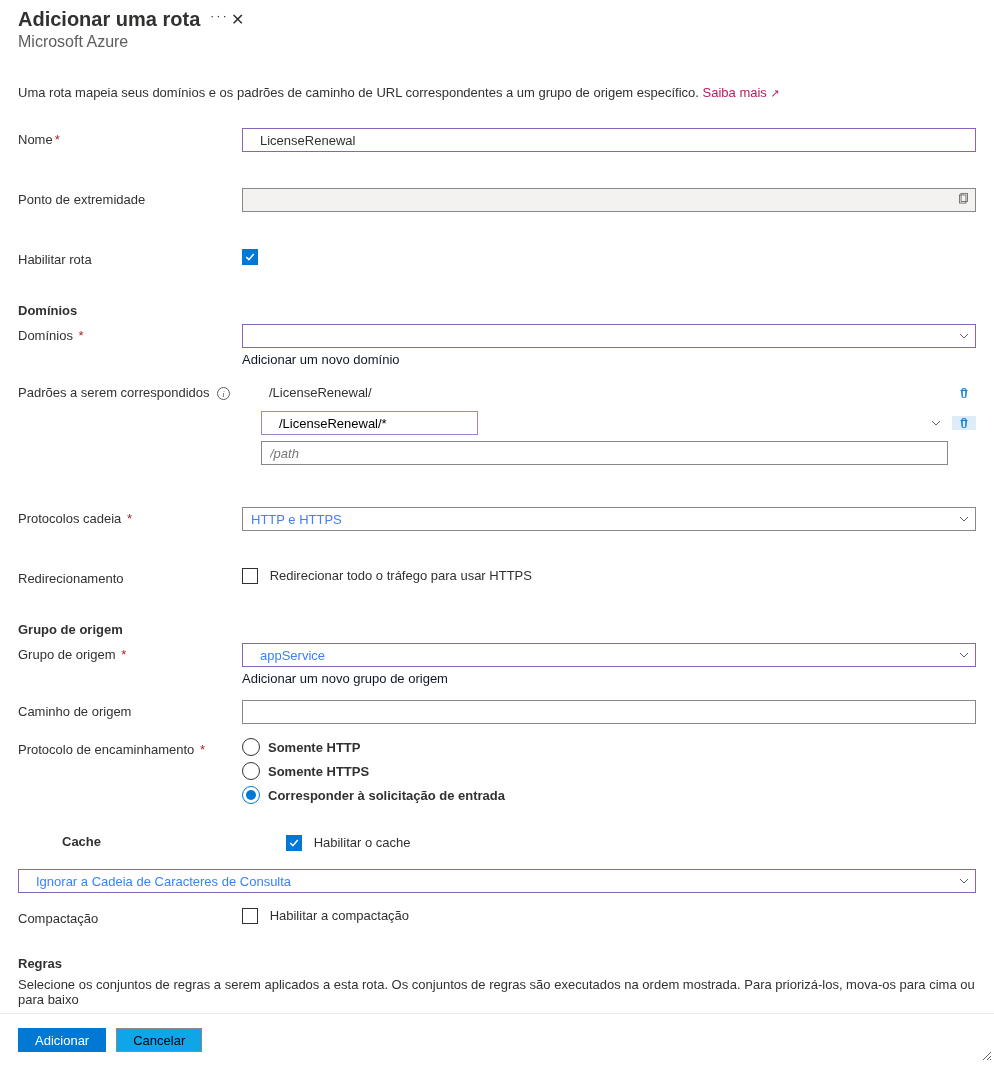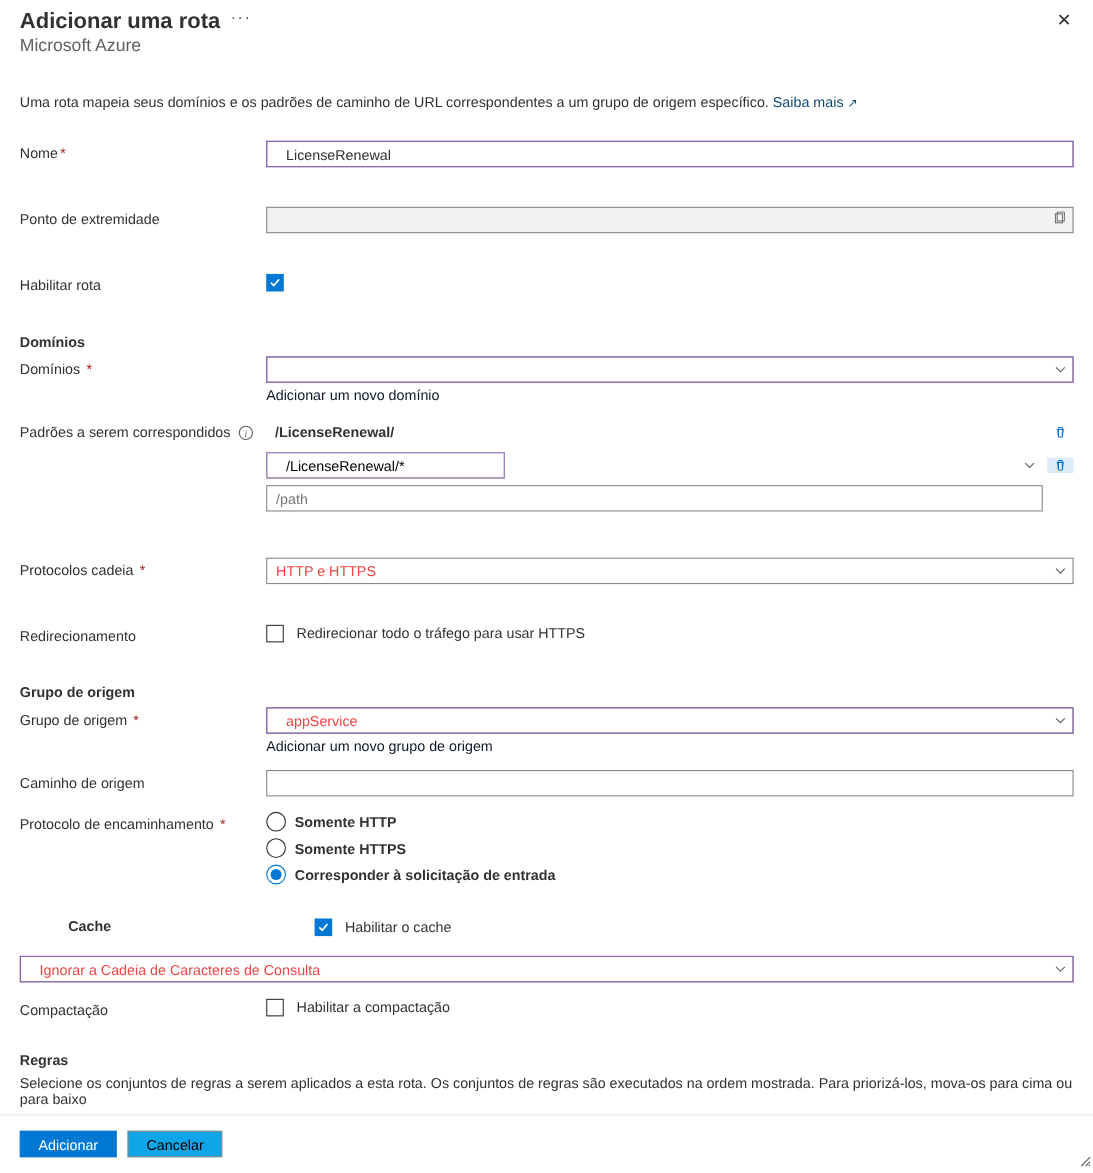--- a/index.html
+++ b/index.html
@@ -1,41 +1,41 @@
 <!DOCTYPE html>
 <html><head>
 <meta charset="utf-8">
 <style>
   * { box-sizing: border-box; margin: 0; padding: 0; font-family: "Segoe UI", Arial, sans-serif; }
   body { background: #fff; color: #323130; font-size: 13px; width: 994px; height: 1066px; position: relative; overflow: hidden; }
   .page { padding: 8px 18px 0 18px; }
-  .header { display: flex; align-items: flex-start; justify-content: space-between; gap: 20px; }
+  .header { display: flex; align-items: flex-start; justify-content: flex-start; }
   .title-block { }
   .title { font-size: 20px; font-weight: 600; color: #323130; display: inline-block; }
   .title-dots { font-size: 13px; color: #323130; vertical-align: top; margin-left: 6px; letter-spacing: 2px;}
   .subtitle { font-size: 16px; color: #605e5c; margin-top: 2px; }
   .close-btn { font-size: 16px; color: #323130; cursor: pointer; padding: 4px 2px; line-height:1;}
   .intro { margin-top: 34px; font-size: 13px; color: #323130; }
-  .intro a { color: #0c4a6e; text-decoration: none; }
+  .intro a { color: #be185d; text-decoration: none; }
   .intro .ext-icon { font-size: 11px; }
   .form { margin-top: 28px; }
   .row { display: flex; align-items: flex-start; margin-bottom: 36px; }
   .row.tight { margin-bottom: 4px; }
   .row.med { margin-bottom: 14px; }
   .label-col { width: 224px; flex-shrink: 0; padding-top: 4px; font-size: 13px; color: #323130; }
   .field-col { flex: 1; }
   .req { color: #a4262c; margin-left: 2px; }
   .section-head { font-weight: 600; font-size: 13px; margin-bottom: 6px; }
   .text-input { width: 100%; height: 24px; border: 1px solid #8a8886; padding: 0 22px 0 8px; font-size: 13px; color: #323130; background: #fff; position: relative; }
   .text-input.readonly { background: #f3f2f1; color: #605e5c; border: 1px solid #8a8886;}
   .text-input::placeholder { color: #605e5c; font-style: italic; }
   .input-wrap { position: relative; }
   .input-icon-right { position: absolute; right: 6px; top: 50%; transform: translateY(-50%); color: #605e5c; font-size: 11px; pointer-events:none;}
   .select-wrap { position: relative; width: 100%; }
-  .select { width: 100%; height: 24px; border: 1px solid #8a8886; background: #fff; padding: 0 22px 0 8px; font-size: 13px; color: #ef4444; appearance: none; -webkit-appearance:none;}
+  .select { width: 100%; height: 24px; border: 1px solid #8a8886; background: #fff; padding: 0 22px 0 8px; font-size: 13px; color: #3b82f6; appearance: none; -webkit-appearance:none;}
   .chev { position: absolute; right: 7px; top: 50%; transform: translateY(-50%); pointer-events:none; }
   .chev svg { width: 10px; height: 10px; display:block;}
   .link { color: #0f172a; font-size: 13px; text-decoration: none; display:inline-block; margin-top: 4px; }
   .checkbox { width: 16px; height: 16px; border: none; background: #0078d4; display:inline-flex; align-items:center; justify-content:center; cursor:pointer; vertical-align:middle;}
   .checkbox svg { width:12px; height:12px; }
   .checkbox.unchecked { background:#fff; border:1px solid #323130; }
   .cb-label { margin-left: 8px; font-size: 13px; vertical-align:middle;}
   .pattern-list { }
   .pattern-row { display:flex; align-items:center; margin-bottom: 6px; }
   .pattern-input { flex:1; height:24px; border:1px solid #8a8886; padding:0 22px 0 8px; font-size:13px; }
@@ -129,26 +129,26 @@
           <span class="chev">
               <svg viewBox="0 0 10 10">
                 <path d="M1 3 L5 7 L9 3" stroke="#605e5c" fill="none" stroke-width="1"></path>
               </svg>
             </span>
         </div>
         <a class="link" href="#">Adicionar um novo domínio</a>
       </div>
     </div>
 
-    <div class="row" style="margin-top:14px;">
+    <div class="row" style="margin-top:14px;gap:19px;">
       <div class="label-col"><span>Padrões a serem correspondidos</span> <span class="info-icon">i</span></div>
       <div class="field-col">
         <div class="pattern-list">
           <div class="pattern-row">
-            <span style="flex:1; padding-left:8px; font-size:13px; height:24px; line-height:24px;font-weight:bold;">/LicenseRenewal/</span>
+            <span style="flex:1; padding-left:8px; font-size:13px; height:24px; line-height:24px;">/LicenseRenewal/</span>
             <span class="del-icon">
                 <svg viewBox="0 0 16 16">
                   <path d="M4 5 h8 M6 5 v7 M10 5 v7 M5 5 l1 8 h4 l1 -8 M6 3 h4 v2 h-4 z" stroke="#0078d4" fill="none"></path>
                 </svg>
               </span>
           </div>
           <div class="pattern-row">
             <div class="select-wrap" style="flex:1;">
               <input class="pattern-input sel purple-outline" value="/LicenseRenewal/*" style="">
               <span class="chev">
@@ -157,21 +157,21 @@
                   </svg>
                 </span>
             </div>
             <span class="del-icon active">
                 <svg viewBox="0 0 16 16">
                   <path d="M4 5 h8 M6 5 v7 M10 5 v7 M5 5 l1 8 h4 l1 -8 M6 3 h4 v2 h-4 z" stroke="#0078d4" fill="none"></path>
                 </svg>
               </span>
           </div>
           <div class="pattern-row">
-            <input class="pattern-input" style="color: #b91c1c;" placeholder="/path">
+            <input class="pattern-input" style="font-style: italic; color: #b91c1c;" placeholder="/path">
             <span style="width:24px; margin-left:4px;"></span>
           </div>
         </div>
       </div>
     </div>
 
     <div class="row">
       <div class="label-col"><span>Protocolos cadeia</span><span class="req"> *</span></div>
       <div class="field-col">
         <div class="select-wrap">

